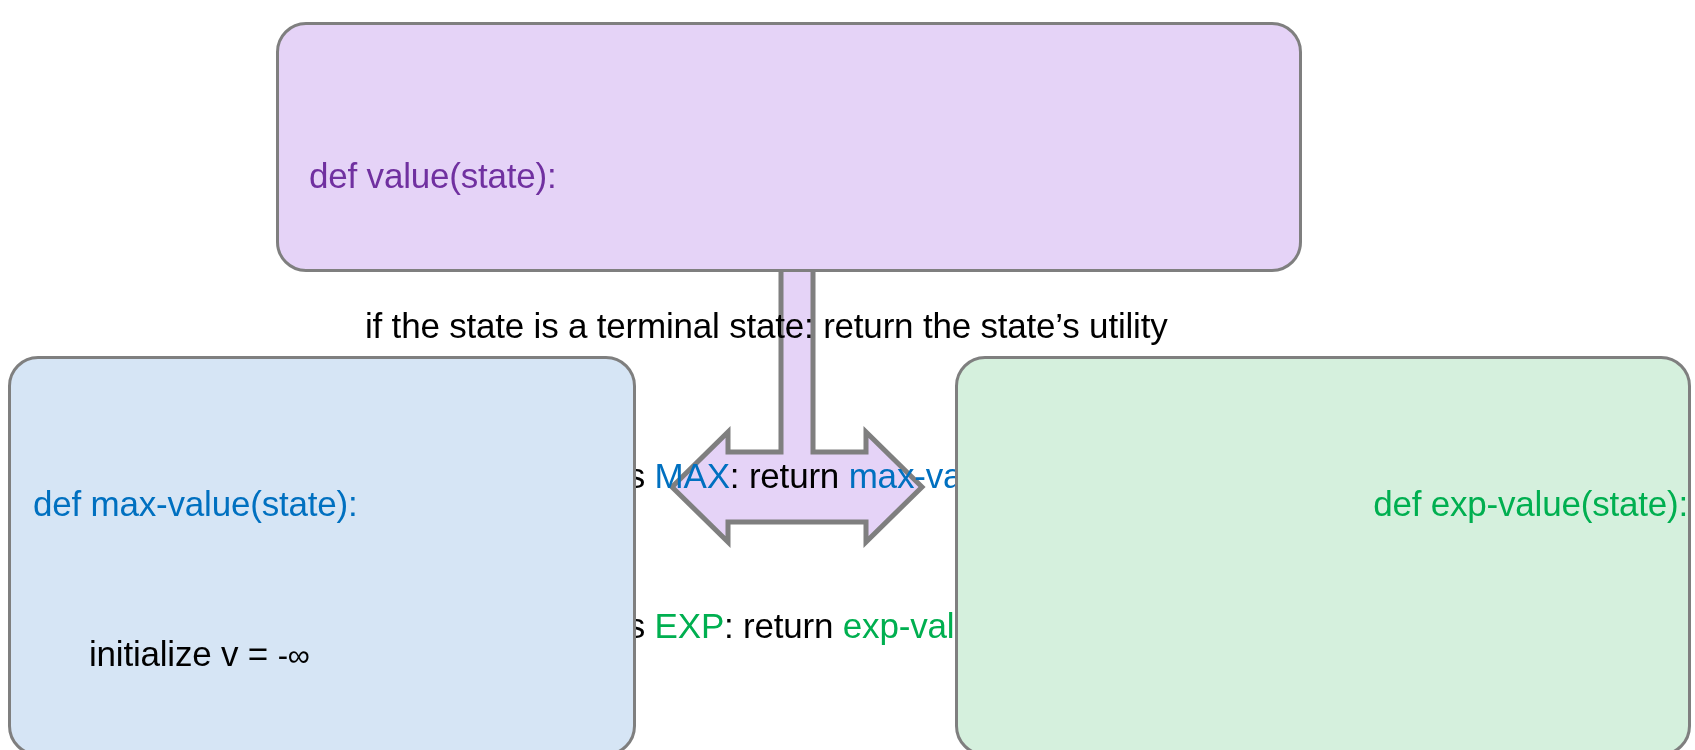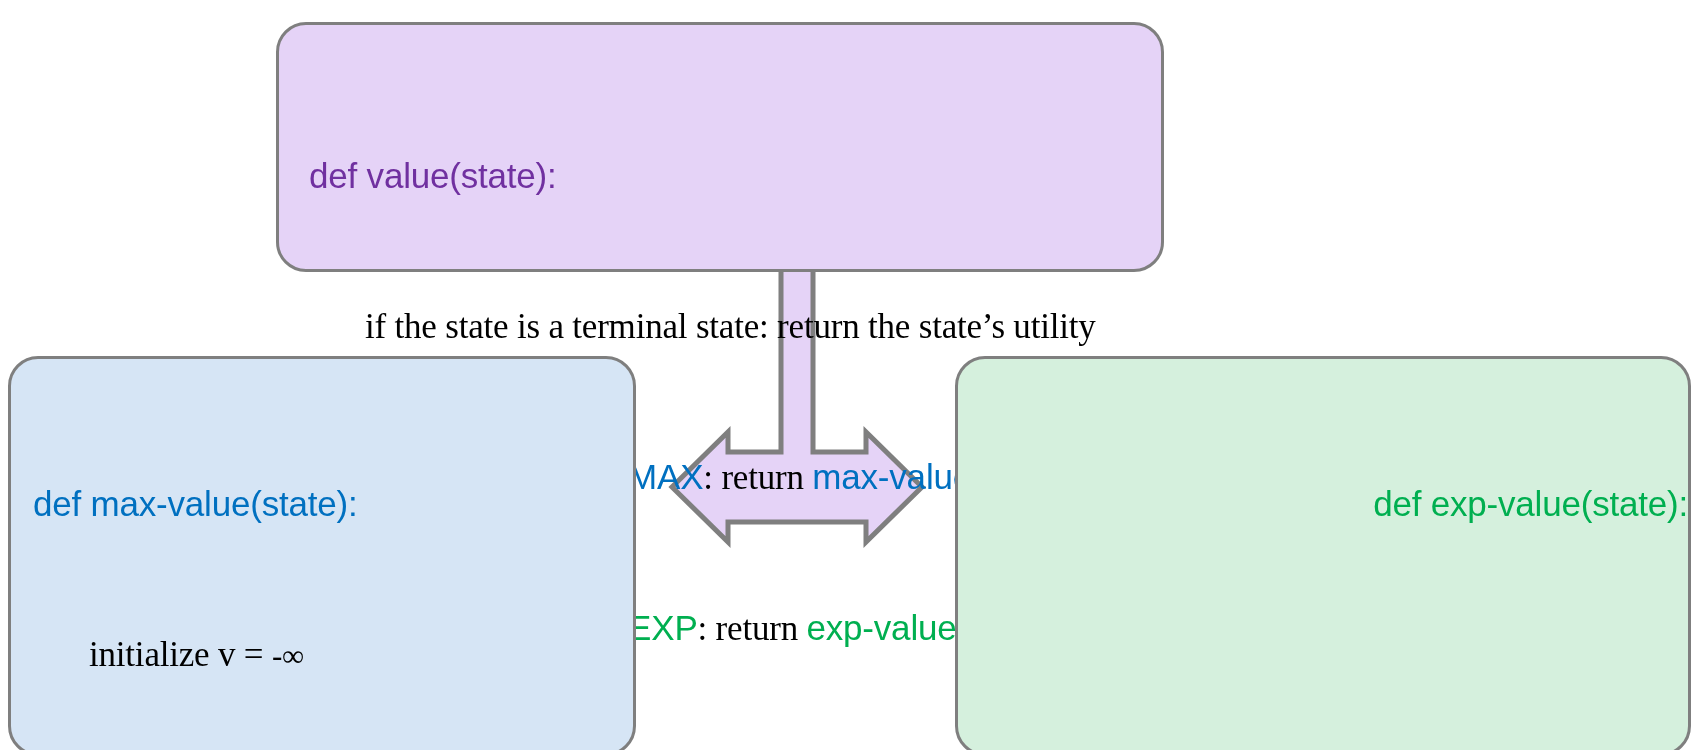--- a/index.html
+++ b/index.html
@@ -26,21 +26,21 @@
     position: absolute;
     box-sizing: border-box;
     border: 3px solid #7f7f7f;
     border-radius: 30px;
     padding: 0;
   }
 
   .box-value {
     left: 276px;
     top: 22px;
-    width: 888px;
+    width: 1026px;
     height: 250px;
     background: #E5D3F7;
   }
 
   .box-max {
     left: 8px;
     top: 356px;
     width: 628px;
     height: 400px;
     background: #D6E5F5;
@@ -72,21 +72,21 @@
 
   .box-value .code { padding-left: 30px; padding-top: 26px; }
   .box-max .code  { padding-left: 22px; padding-top: 20px; }
   .box-exp .code  { padding-left: 10px; padding-top: 20px; }
 
   .ln { display: block; white-space: pre; }
 
   .c-purple { color: #7030A0; }
   .c-blue   { color: #0070C0; }
   .c-green  { color: #00AF50; text-align: right; }
-  .c-black  { color: #000000; font-family: Liberation Serif, serif; }
+  .c-black  { color: #000000; }
 
   .inf { font-size: 31px; }
 
   
   .arrow-svg {
     position: absolute;
     left: 636px;
     top: 266px;
     width: 322px;
     height: 320px;

